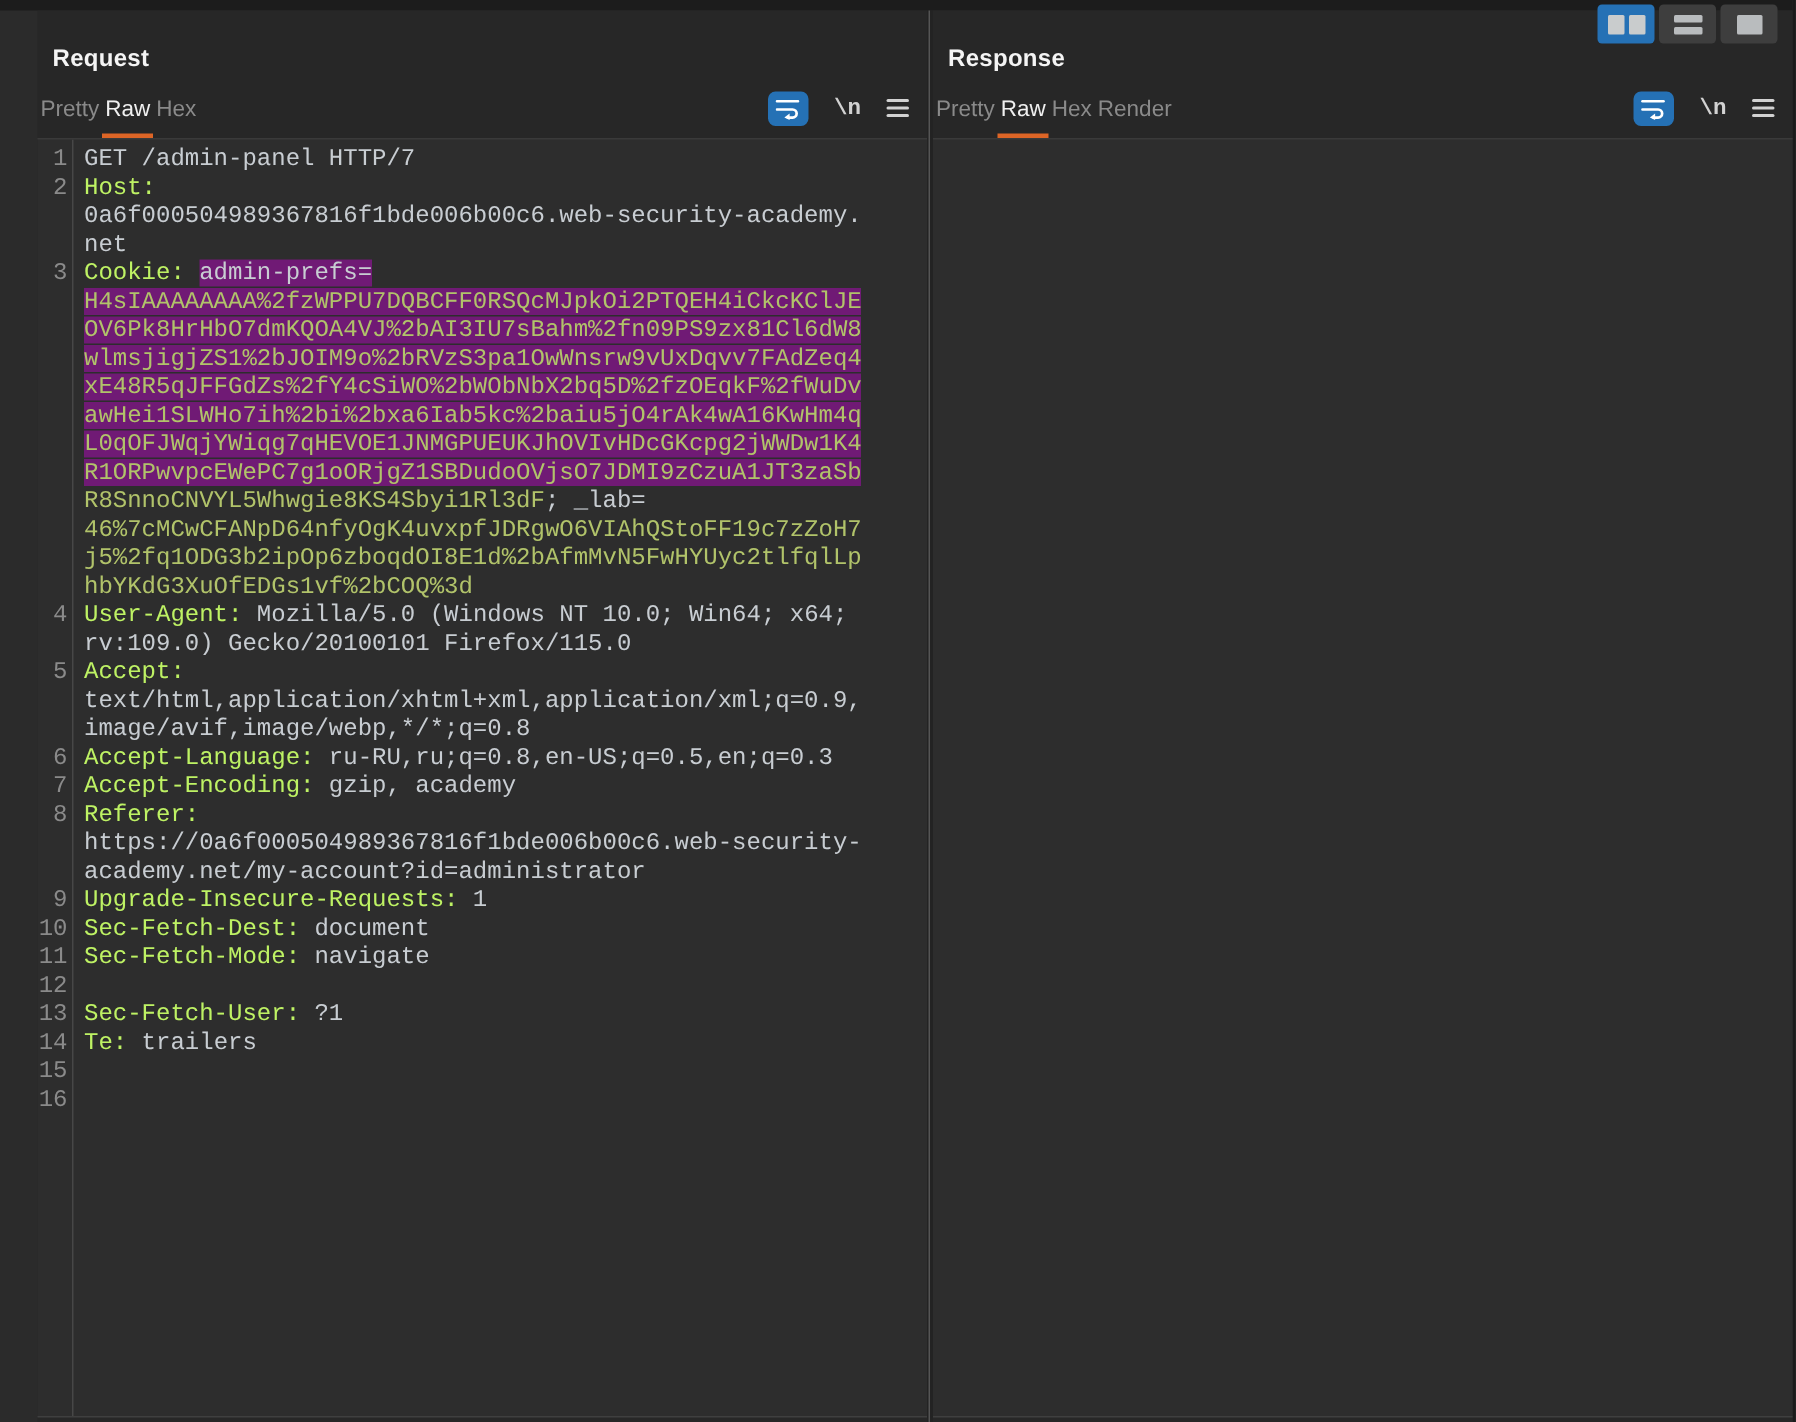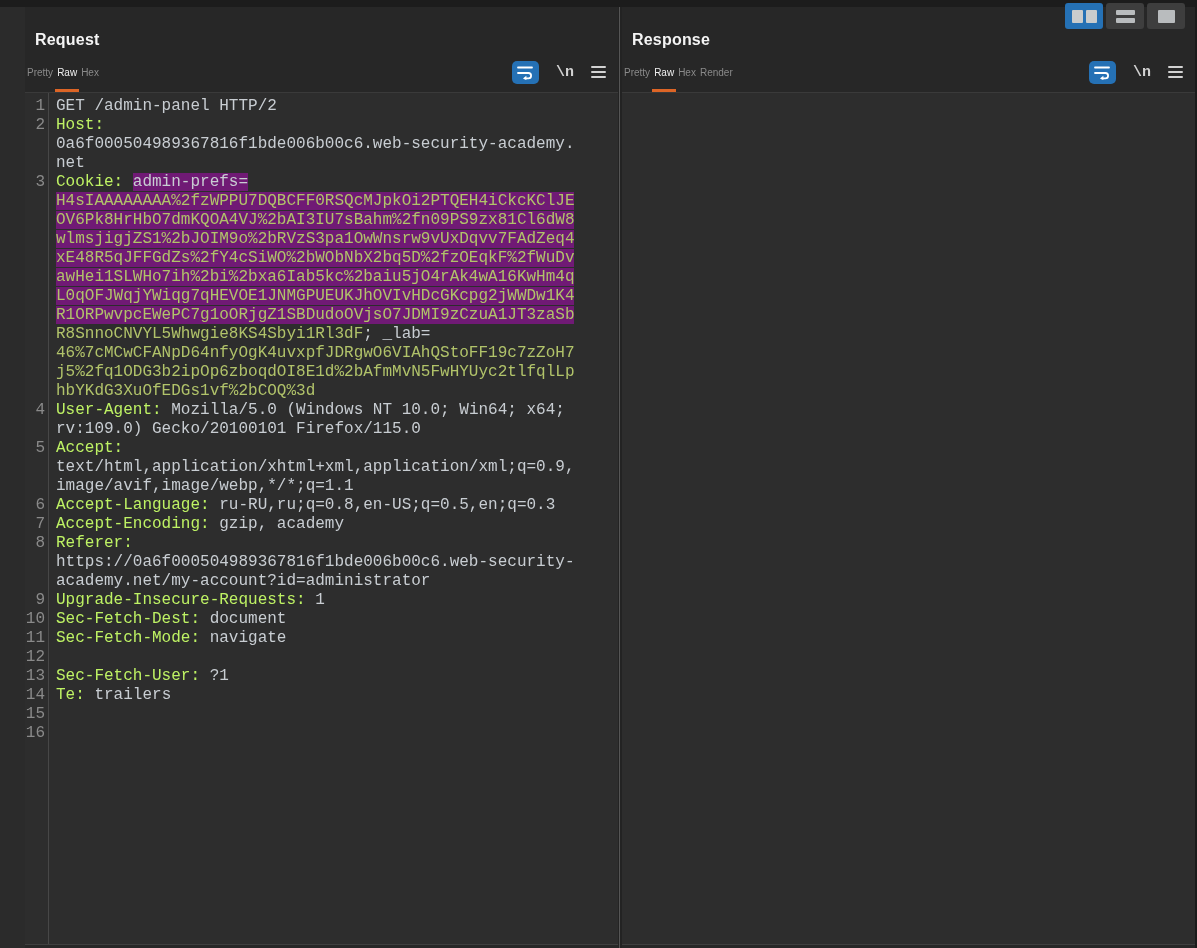--- a/index.html
+++ b/index.html
@@ -15,21 +15,21 @@
   .panels { position:absolute; top:7px; left:0; right:0; bottom:0; display:flex;margin-left:25px; }
   .panel { position:relative; background:#272727; }
   .panel.request { width:593px; flex:none; }
   .panel.response { flex:1; }
   .splitter { width:4px; flex:none; background:#232323; position:relative; cursor:col-resize; }
   .splitter::after { content:""; position:absolute; left:1px; top:0; bottom:0; width:1px; background:#555; }
 
   .panel-title { position:absolute; top:24px; left:10px; font-size:16px; font-weight:bold; color:#f4f4f4; letter-spacing:.2px; }
 
   .tab-row { position:absolute; top:48px; left:0; right:0; height:37px; display:flex; align-items:stretch; }
-  .tab { display:flex; align-items:center; padding:0 2px; font-size:10px; color:#8a8a8a; border-bottom:3px solid transparent; cursor:pointer; }
+  .tab { display:flex; align-items:center; padding:0 2px; font-size:15px; color:#8a8a8a; border-bottom:3px solid transparent; cursor:pointer; }
   .tab.active { color:#f0f0f0; border-bottom-color:#dd6526; }
 
   .icon-cluster { position:absolute; right:12px; top:48px; height:34px; display:flex; align-items:center; gap:17px; }
   .wrap-btn { width:27px; height:23px; background:#2571b5; border-radius:5px; display:flex; align-items:center; justify-content:center; cursor:pointer; }
   .nl-btn { color:#d2d2d2; font-size:15px; font-family:"Liberation Mono", monospace; font-weight:bold; cursor:pointer; }
   .menu-btn { display:flex; flex-direction:column; gap:3px; cursor:pointer; padding:3px 0; }
   .menu-btn i { display:block; width:15px; height:2px; background:#d2d2d2; border-radius:1px; }
 
   .layout-group { position:absolute; top:3px; right:10px; display:flex; gap:3px; z-index:5; }
   .layout-btn { width:38px; height:26px; background:#3e3e3e; border-radius:3px; display:flex; align-items:center; justify-content:center; gap:3px; cursor:pointer; }
@@ -90,42 +90,42 @@
       </span>
       <span class="nl-btn">\n</span>
       <span class="menu-btn">
         <i></i>
           <i></i>
           <i></i>
       </span>
     </div>
     <div class="editor request-editor">
       <div class="rows-wrap">
-          <div class="row"><span class="num">1</span><span class="code"><span class="c-plain">GET /admin-panel HTTP/2</span></span></div>
+          <div class="row"><span class="num">1</span><span class="code"><span class="c-plain">GET /admin-panel HTTP/7</span></span></div>
           <div class="row"><span class="num">2</span><span class="code"><span class="c-name">Host:</span></span></div>
           <div class="row"><span class="num"></span><span class="code"><span class="c-plain">0a6f000504989367816f1bde006b00c6.web-security-academy.</span></span></div>
           <div class="row"><span class="num"></span><span class="code"><span class="c-plain">net</span></span></div>
           <div class="row"><span class="num">3</span><span class="code"><span class="c-name">Cookie: </span><span class="c-plain sel">admin-prefs=</span></span></div>
           <div class="row"><span class="num"></span><span class="code"><span class="c-val sel">H4sIAAAAAAAA%2fzWPPU7DQBCFF0RSQcMJpkOi2PTQEH4iCkcKClJE</span></span></div>
           <div class="row"><span class="num"></span><span class="code"><span class="c-val sel">OV6Pk8HrHbO7dmKQOA4VJ%2bAI3IU7sBahm%2fn09PS9zx81Cl6dW8</span></span></div>
           <div class="row"><span class="num"></span><span class="code"><span class="c-val sel">wlmsjigjZS1%2bJOIM9o%2bRVzS3pa1OwWnsrw9vUxDqvv7FAdZeq4</span></span></div>
           <div class="row"><span class="num"></span><span class="code"><span class="c-val sel">xE48R5qJFFGdZs%2fY4cSiWO%2bWObNbX2bq5D%2fzOEqkF%2fWuDv</span></span></div>
           <div class="row"><span class="num"></span><span class="code"><span class="c-val sel">awHei1SLWHo7ih%2bi%2bxa6Iab5kc%2baiu5jO4rAk4wA16KwHm4q</span></span></div>
           <div class="row"><span class="num"></span><span class="code"><span class="c-val sel">L0qOFJWqjYWiqg7qHEVOE1JNMGPUEUKJhOVIvHDcGKcpg2jWWDw1K4</span></span></div>
           <div class="row"><span class="num"></span><span class="code"><span class="c-val sel">R1ORPwvpcEWePC7g1oORjgZ1SBDudoOVjsO7JDMI9zCzuA1JT3zaSb</span></span></div>
           <div class="row"><span class="num"></span></div>
           <div class="row"><span class="num"></span><span class="code"><span class="c-val">R8SnnoCNVYL5Whwgie8KS4Sbyi1Rl3dF</span><span class="c-plain">; _lab=</span></span></div>
           <div class="row"><span class="num"></span><span class="code"><span class="c-val">46%7cMCwCFANpD64nfyOgK4uvxpfJDRgwO6VIAhQStoFF19c7zZoH7</span></span></div>
           <div class="row"><span class="num"></span><span class="code"><span class="c-val">j5%2fq1ODG3b2ipOp6zboqdOI8E1d%2bAfmMvN5FwHYUyc2tlfqlLp</span></span></div>
           <div class="row"><span class="num"></span><span class="code"><span class="c-val">hbYKdG3XuOfEDGs1vf%2bCOQ%3d</span></span></div>
           <div class="row"><span class="num">4</span><span class="code"><span class="c-name">User-Agent:</span><span class="c-plain"> Mozilla/5.0 (Windows NT 10.0; Win64; x64;</span></span></div>
           <div class="row"><span class="num"></span><span class="code"><span class="c-plain">rv:109.0) Gecko/20100101 Firefox/115.0</span></span></div>
           <div class="row"><span class="num">5</span><span class="code"><span class="c-name">Accept:</span></span></div>
           <div class="row"><span class="num"></span><span class="code"><span class="c-plain">text/html,application/xhtml+xml,application/xml;q=0.9,</span></span></div>
-          <div class="row"><span class="num"></span><span class="code"><span class="c-plain">image/avif,image/webp,*/*;q=1.1</span></span></div>
+          <div class="row"><span class="num"></span><span class="code"><span class="c-plain">image/avif,image/webp,*/*;q=0.8</span></span></div>
           <div class="row"><span class="num">6</span><span class="code"><span class="c-name">Accept-Language:</span><span class="c-plain"> ru-RU,ru;q=0.8,en-US;q=0.5,en;q=0.3</span></span></div>
           <div class="row"><span class="num">7</span><span class="code"><span class="c-name">Accept-Encoding:</span><span class="c-plain"> gzip, academy</span></span></div>
           <div class="row"><span class="num">8</span><span class="code"><span class="c-name">Referer:</span></span></div>
           <div class="row"><span class="num"></span><span class="code"><span class="c-plain">https://0a6f000504989367816f1bde006b00c6.web-security-</span></span></div>
           <div class="row"><span class="num"></span><span class="code"><span class="c-plain">academy.net/my-account?id=administrator</span></span></div>
           <div class="row"><span class="num">9</span><span class="code"><span class="c-name">Upgrade-Insecure-Requests:</span><span class="c-plain"> 1</span></span></div>
           <div class="row"><span class="num">10</span><span class="code"><span class="c-name">Sec-Fetch-Dest:</span><span class="c-plain"> document</span></span></div>
           <div class="row"><span class="num">11</span><span class="code"><span class="c-name">Sec-Fetch-Mode:</span><span class="c-plain"> navigate</span></span></div>
           <div class="row"><span class="num">12</span></div>
           <div class="row"><span class="num">13</span><span class="code"><span class="c-name">Sec-Fetch-User:</span><span class="c-plain"> ?1</span></span></div>

